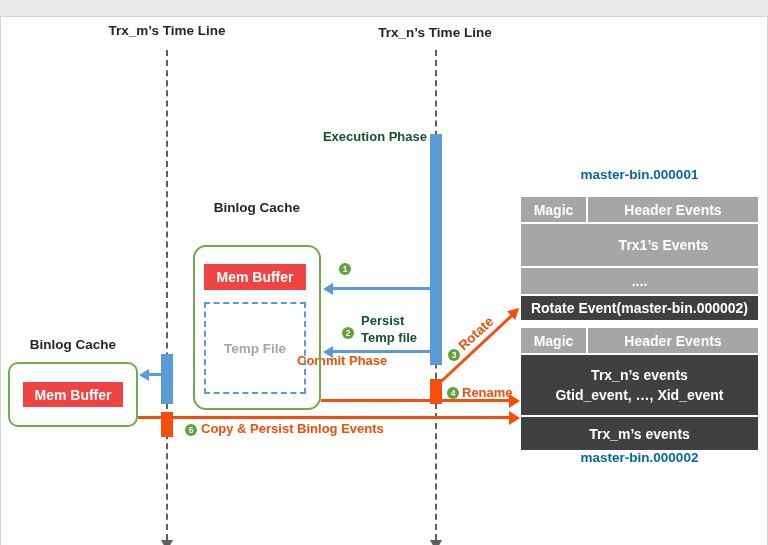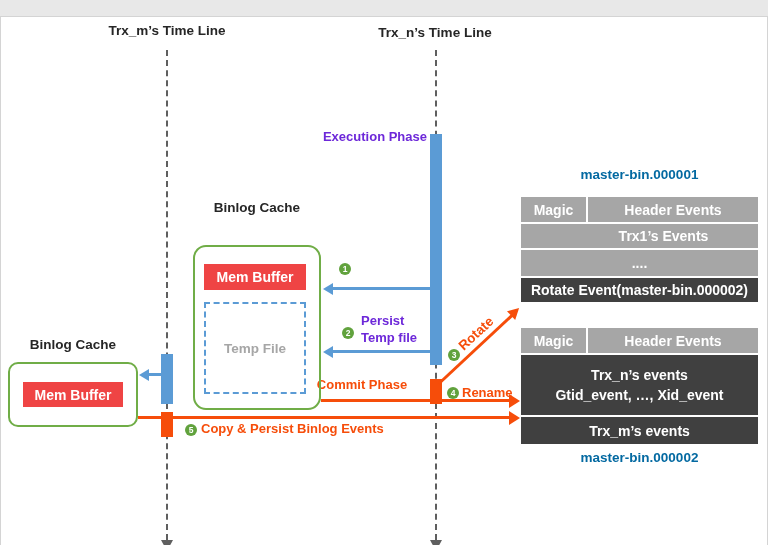--- a/index.html
+++ b/index.html
@@ -1,19 +1,19 @@
 <!DOCTYPE html>
 <html><head>
 <meta charset="utf-8">
 <style>
   html,body{margin:0;padding:0;background:#e8e8e8;font-family:"Liberation Sans",sans-serif;}
   .canvas{position:relative;width:768px;height:545px;background:#ffffff;border:1px solid #d4d4d4;box-sizing:border-box;overflow:hidden;margin-top:16px;}
   .abs{position:absolute;}
   .lbl{position:absolute;color:#262626;font-size:13.5px;font-weight:600;white-space:nowrap;}
-  .blue-text{color:#6d28d9;font-weight:600;font-size:13px;}
+  .blue-text{color:#14532d;font-weight:600;font-size:13px;}
   .orange-text{color:#F64D0A;font-weight:600;font-size:13px;}
   .dashline{position:absolute;width:0;border-left:2px dashed #5f5f5f;}
   .tri-down{position:absolute;width:0;height:0;border-left:6px solid transparent;border-right:6px solid transparent;border-top:11px solid #5f5f5f;}
   .bar-blue{position:absolute;background:#5B9BD5;}
   .bar-orange{position:absolute;background:#F64D0A;}
   .hline-blue{position:absolute;height:3px;background:#5B9BD5;}
   .hline-orange{position:absolute;height:3px;background:#F64D0A;}
   .tri-left-blue{position:absolute;width:0;height:0;border-top:6px solid transparent;border-bottom:6px solid transparent;border-right:10px solid #5B9BD5;}
   .tri-right-orange{position:absolute;width:0;height:0;border-top:7px solid transparent;border-bottom:7px solid transparent;border-left:11px solid #F64D0A;}
   .green-box{position:absolute;border:2px solid #70AD47;border-radius:13px;background:transparent;box-sizing:border-box;}
@@ -41,21 +41,21 @@
   <div class="tri-down" style="left:160px;top:523px;"></div>
 
   <div class="lbl" style="left:334px;top:8px;width:200px;text-align:center;">Trx_n’s Time Line</div>
   <div class="dashline" style="left:434px;top:33px;height:490px;"></div>
   <div class="tri-down" style="left:429px;top:523px;"></div>
 
   <div class="bar-blue" style="left:429px;top:117px;width:12px;height:231px;"></div>
   <div class="blue-text abs" style="left:296px;top:112px;width:130px;text-align:right;">Execution Phase</div>
 
   <div class="bar-orange" style="left:429px;top:362px;width:12px;height:25px;"></div>
-  <div class="orange-text abs" style="left:296px;top:360px;width:130px;text-align:center;">Commit Phase</div>
+  <div class="orange-text abs" style="left:296px;top:336px;width:130px;text-align:left;">Commit Phase</div>
 
   <div class="bar-blue" style="left:160px;top:337px;width:12px;height:50px;"></div>
   <div class="bar-orange" style="left:160px;top:395px;width:12px;height:25px;"></div>
 
   <div class="lbl" style="left:192px;top:183px;width:128px;text-align:center;">Binlog Cache</div>
   <div class="green-box" style="left:192px;top:228px;width:128px;height:165px;"></div>
   <div class="mem-buffer" style="left:203px;top:247px;width:102px;height:26px;">Mem Buffer</div>
   <div class="temp-file" style="left:203px;top:285px;width:102px;height:92px;">Temp File</div>
 
   <div class="lbl" style="left:7px;top:320px;width:130px;text-align:center;">Binlog Cache</div>
@@ -92,31 +92,31 @@
   <div class="tri-right-orange" style="left:508px;top:394px;"></div>
   <div class="num-circle" style="left:184px;top:407px;">5</div>
   <div class="orange-text abs" style="left:200px;top:404px;">Copy &amp; Persist Binlog Events</div>
 
   <div class="file-label" style="left:520px;top:150px;">master-bin.000001</div>
   <div class="file-table" style="left:520px;top:180px;width:237px;">
     <div class="trow" style="height:25px;">
       <div class="cell gray" style="width:65px;">Magic</div>
       <div class="cell gray" style="flex:1;">Header Events</div>
     </div>
-    <div class="cell gray" style="height:24px;padding-left:48px;">Trx1’s Events</div>
+    <div class="cell gray" style="height:42px;padding-left:48px;">Trx1’s Events</div>
     <div class="cell gray" style="height:26px;">....</div>
     <div class="cell blue" style="height:24px;">Rotate Event(master-bin.000002)</div>
   </div>
 
   <div class="file-table" style="left:520px;top:311px;width:237px;">
     <div class="trow" style="height:25px;">
       <div class="cell gray" style="width:65px;">Magic</div>
       <div class="cell gray" style="flex:1;">Header Events</div>
     </div>
     <div class="cell blue" style="height:60px;line-height:20px;">
       <div>Trx_n’s events</div>
       <div>Gtid_event, …, Xid_event</div>
     </div>
-    <div class="cell blue" style="height:27px;">Trx_m’s events</div>
+    <div class="cell blue" style="height:33px;">Trx_m’s events</div>
   </div>
   <div class="file-label" style="left:520px;top:433px;">master-bin.000002</div>
 
 </div>
 
 </body></html>

